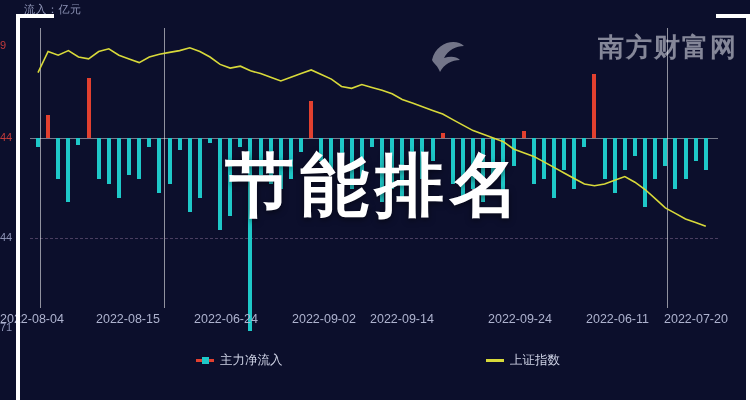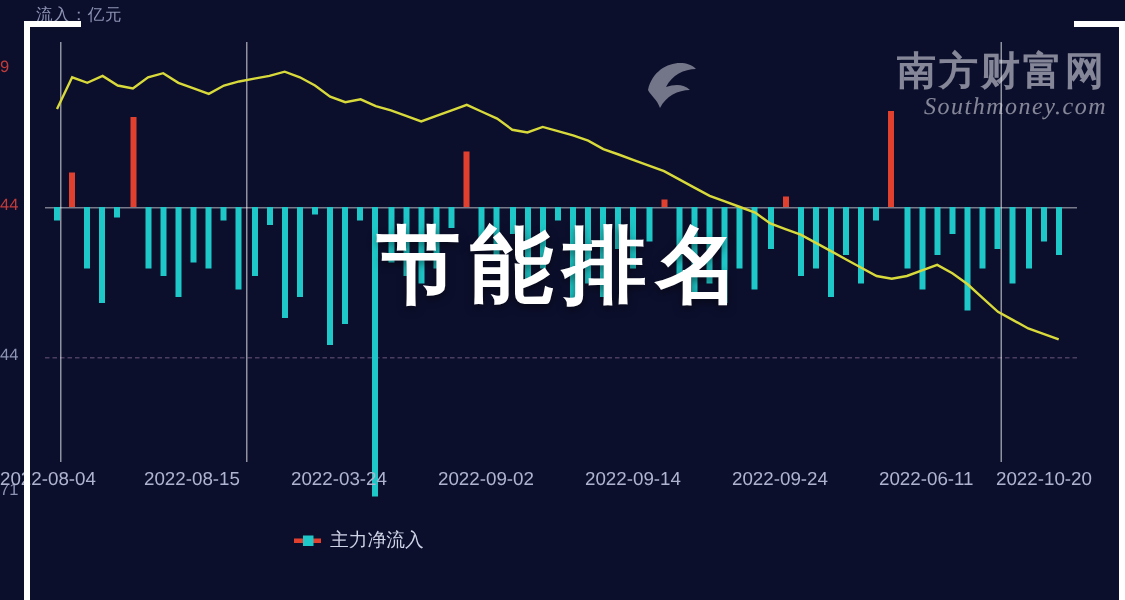--- a/index.html
+++ b/index.html
@@ -55,21 +55,21 @@
   .lg-text{color:#cfd3e6;font-size:12.5px;}
 
   
   .watermark{position:absolute;right:12px;top:30px;width:260px;text-align:right;opacity:.55;}
   .wm-cn{color:#e9eaf2;font-size:26px;font-weight:bold;letter-spacing:2px;font-family:"DejaVu Sans",sans-serif;}
   .wm-en{color:#e9eaf2;font-size:16px;letter-spacing:1px;margin-top:-2px;font-family:"Liberation Serif",serif;font-style:italic;}
   .wm-logo{position:absolute;left:-52px;top:4px;width:44px;height:44px;}
 
   
   .big-title{position:absolute;left:0;top:140px;width:750px;text-align:center;color:#ffffff;
-    font-size:56px;font-weight:bold;letter-spacing:6px;font-family:"DejaVu Sans",sans-serif;
+    font-size:69px;font-weight:bold;letter-spacing:6px;font-family:"DejaVu Sans",sans-serif;
     text-shadow:0 2px 6px rgba(0,0,0,.5);}
 </style>
 </head>
 <body>
 
 <div id="root">
 
   <div class="chart-panel">
     <div class="panel-inner"></div>
 
@@ -160,43 +160,46 @@
         </div>
 
       <svg class="lineholder" viewBox="0 0 688 280" preserveAspectRatio="none">
         <polyline id="idxline" fill="none" stroke="#d8d93a" stroke-width="1.6" points="8.0,44.7 18.1,23.5 28.2,27.2 38.4,22.6 48.5,29.0 58.6,30.9 68.7,23.5 78.8,20.8 88.9,27.2 99.1,30.9 109.2,34.6 119.3,29.0 129.4,26.3 139.5,24.4 149.6,22.6 159.8,19.8 169.9,23.5 180.0,29.0 190.1,36.4 200.2,40.1 210.4,38.2 220.5,42.8 230.6,45.6 240.7,49.3 250.8,53.0 260.9,49.3 271.1,45.6 281.2,41.9 291.3,46.5 301.4,51.1 311.5,58.5 321.6,60.3 331.8,56.6 341.9,59.4 352.0,62.2 362.1,65.8 372.2,71.4 382.4,75.0 392.5,78.7 402.6,82.4 412.7,86.1 422.8,91.6 432.9,97.1 443.1,102.6 453.2,106.3 463.3,110.0 473.4,113.7 483.5,121.0 493.6,124.7 503.8,128.4 513.9,133.9 524.0,139.4 534.1,145.0 544.2,150.5 554.4,156.0 564.5,157.8 574.6,156.0 584.7,152.3 594.8,148.6 604.9,154.2 615.1,161.5 625.2,170.7 635.3,179.9 645.4,185.4 655.5,191.0 665.6,194.6 675.8,198.3"></polyline>
       </svg>
     </div>
 
     <div class="xlabels" id="xlabels">
         <div class="xlabel" style="left: 0px;">2022-08-04</div>
         <div class="xlabel" style="left: 96px;">2022-08-15</div>
-        <div class="xlabel" style="left: 194px;">2022-03-24</div>
+        <div class="xlabel" style="left: 194px;">2022-06-24</div>
         <div class="xlabel" style="left: 292px; text-align: right;">2022-09-02</div>
-        <div class="xlabel" style="left: 390px;">2022-09-14</div>
+        <div class="xlabel" style="left: 370px;">2022-09-14</div>
         <div class="xlabel" style="left: 488px;">2022-09-24</div>
         <div class="xlabel" style="left: 586px;">2022-06-11</div>
-        <div class="xlabel" style="left: 664px;">2022-10-20</div>
+        <div class="xlabel" style="left: 664px;">2022-07-20</div>
       </div>
 
     <div class="legend" id="legend">
         <div class="lg-item" style="left: 196px;">
           <span class="lg-swatch" style="background: rgb(226, 64, 47);">
             <span class="dot" style="background: rgb(30, 200, 200);"></span>
           </span>
           <span class="lg-text">主力净流入</span>
         </div>
+        <div class="lg-item" style="left: 486px;">
+          <span class="lg-swatch" style="background: rgb(216, 217, 58);"></span>
+          <span class="lg-text">上证指数</span>
+        </div>
       </div>
 
     <div class="watermark">
       <svg class="wm-logo" viewBox="0 0 44 44">
         <path d="M6 26 C10 8, 30 4, 38 12 C30 12, 22 16, 18 24 C24 22, 30 22, 34 26 C26 26, 18 30, 14 38 C12 32, 8 30, 6 26 Z" fill="#e9eaf2" opacity="0.85"></path>
       </svg>
       <div class="wm-cn">南方财富网</div>
-      <div class="wm-en">Southmoney.com</div>
     </div>
 
     <div class="big-title">节能排名</div>
   </div>
 
   <div class="frame">
     <div class="edge-v-l"></div>
     <div class="edge-v-r"></div>
     <div class="corner c-tl"></div>
     <div class="corner c-tr"></div>

